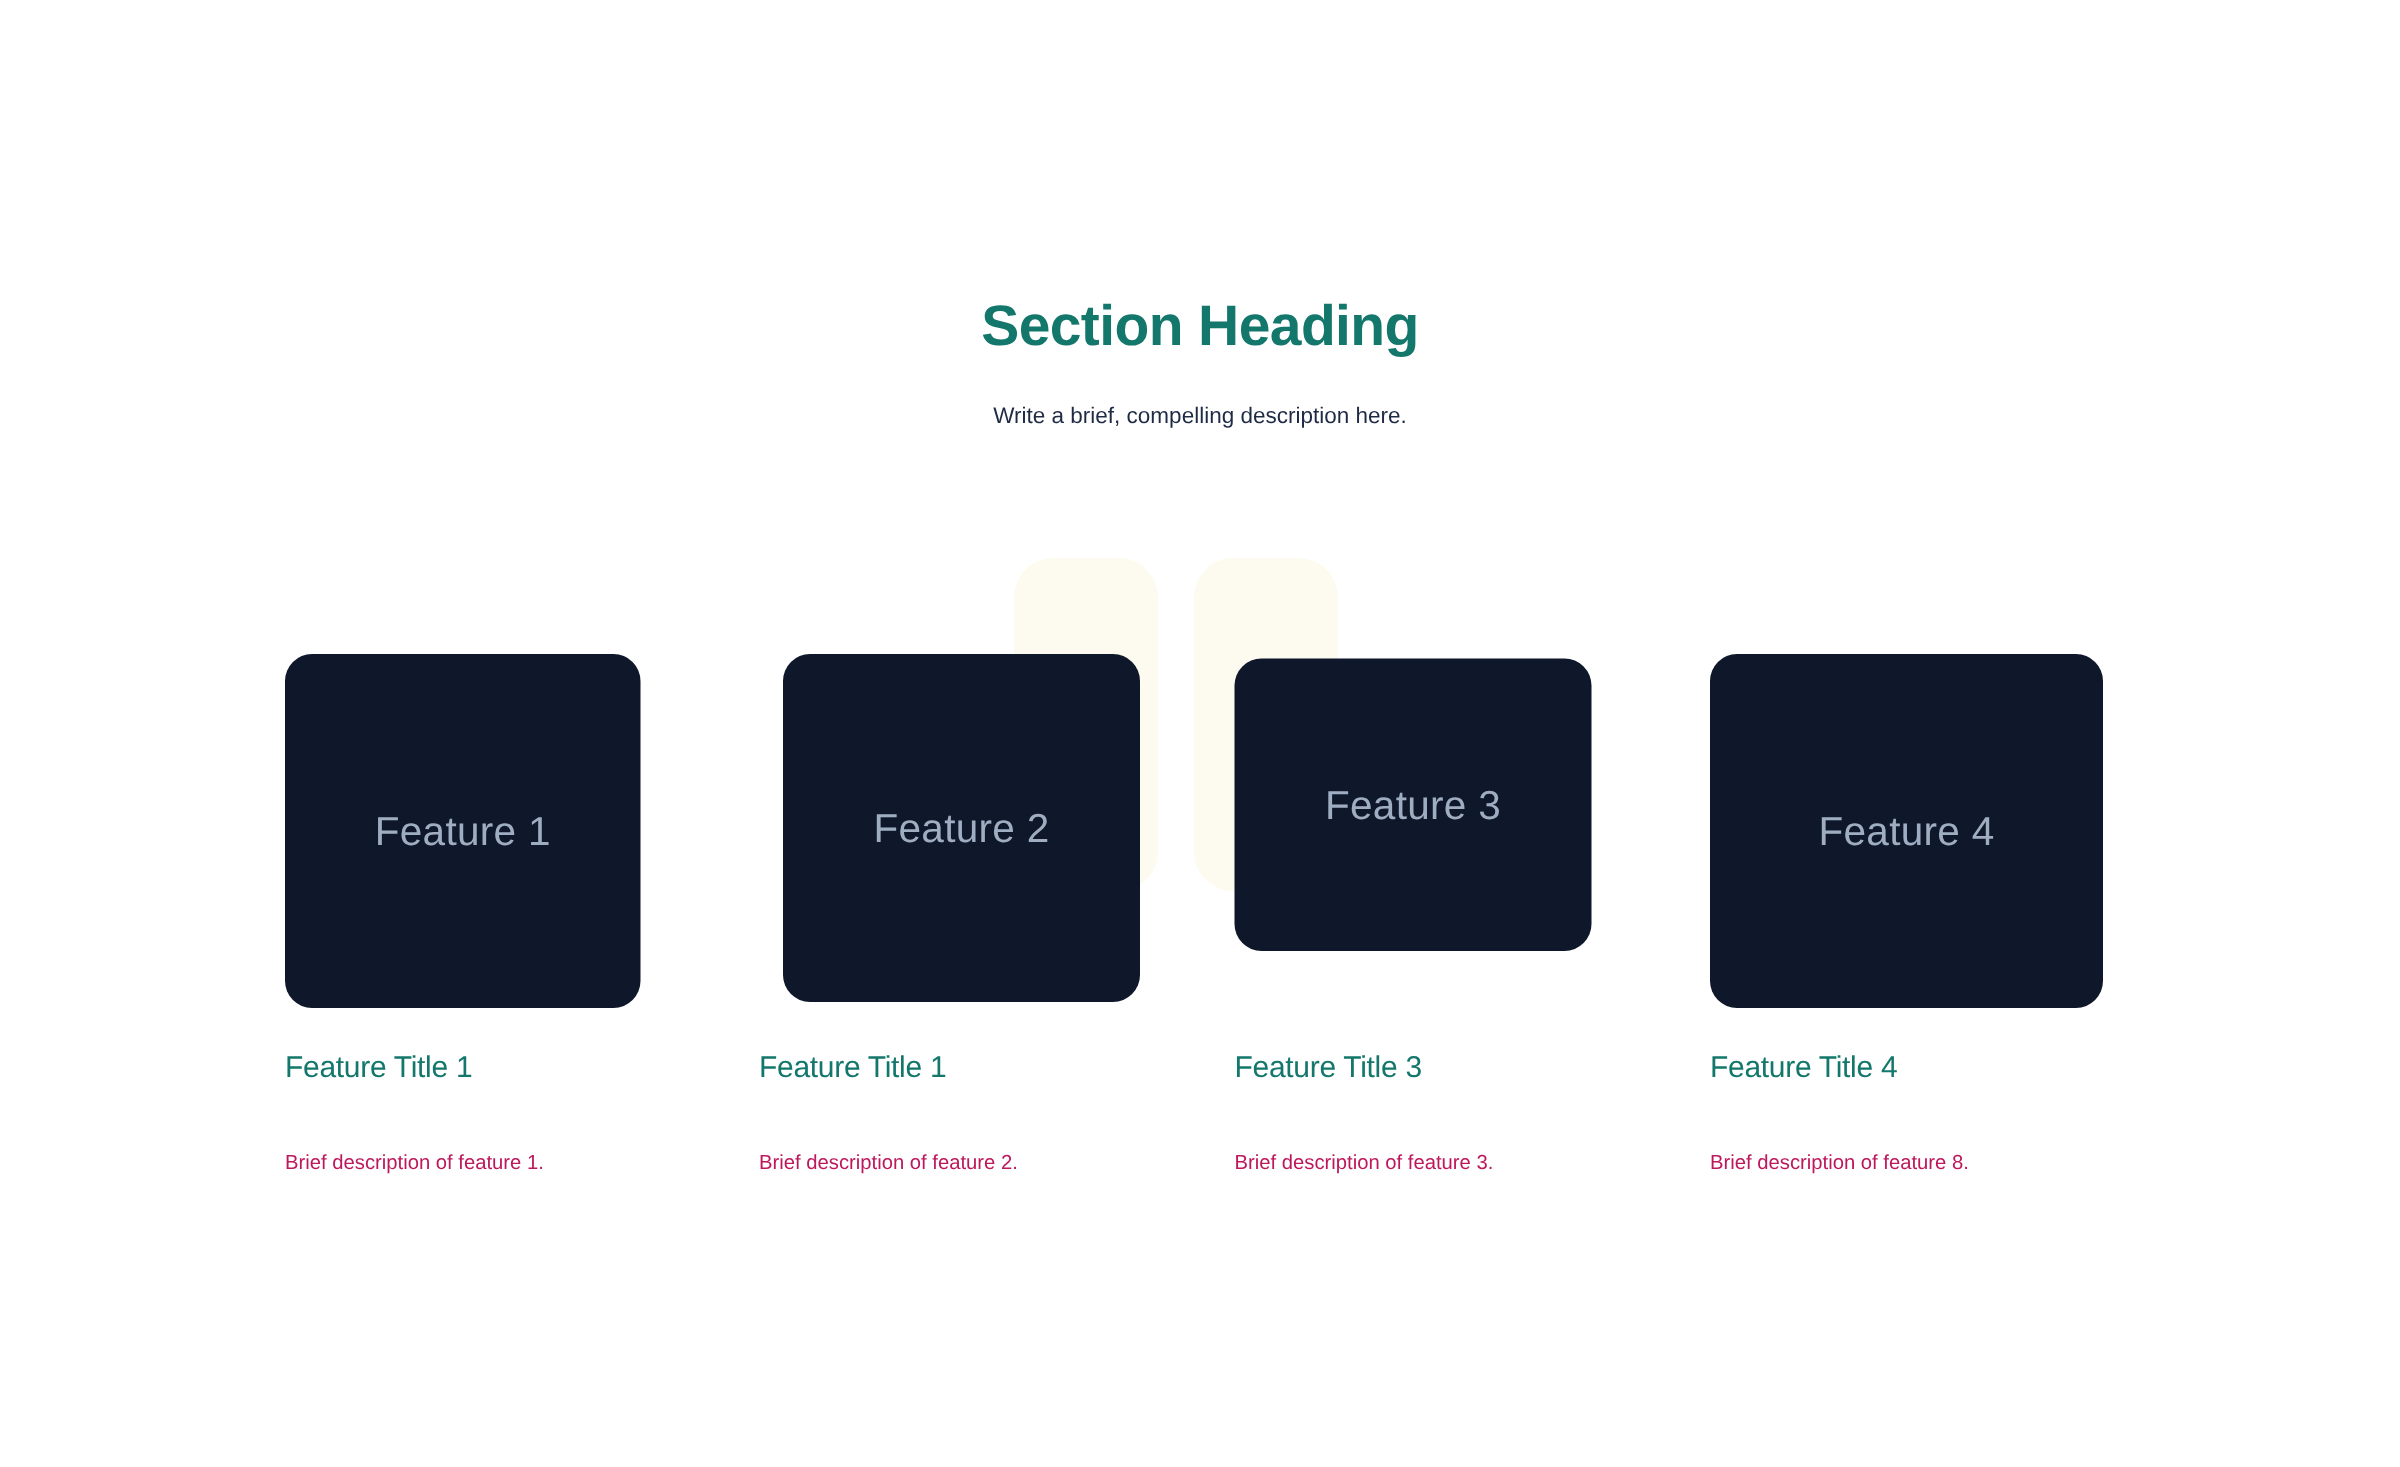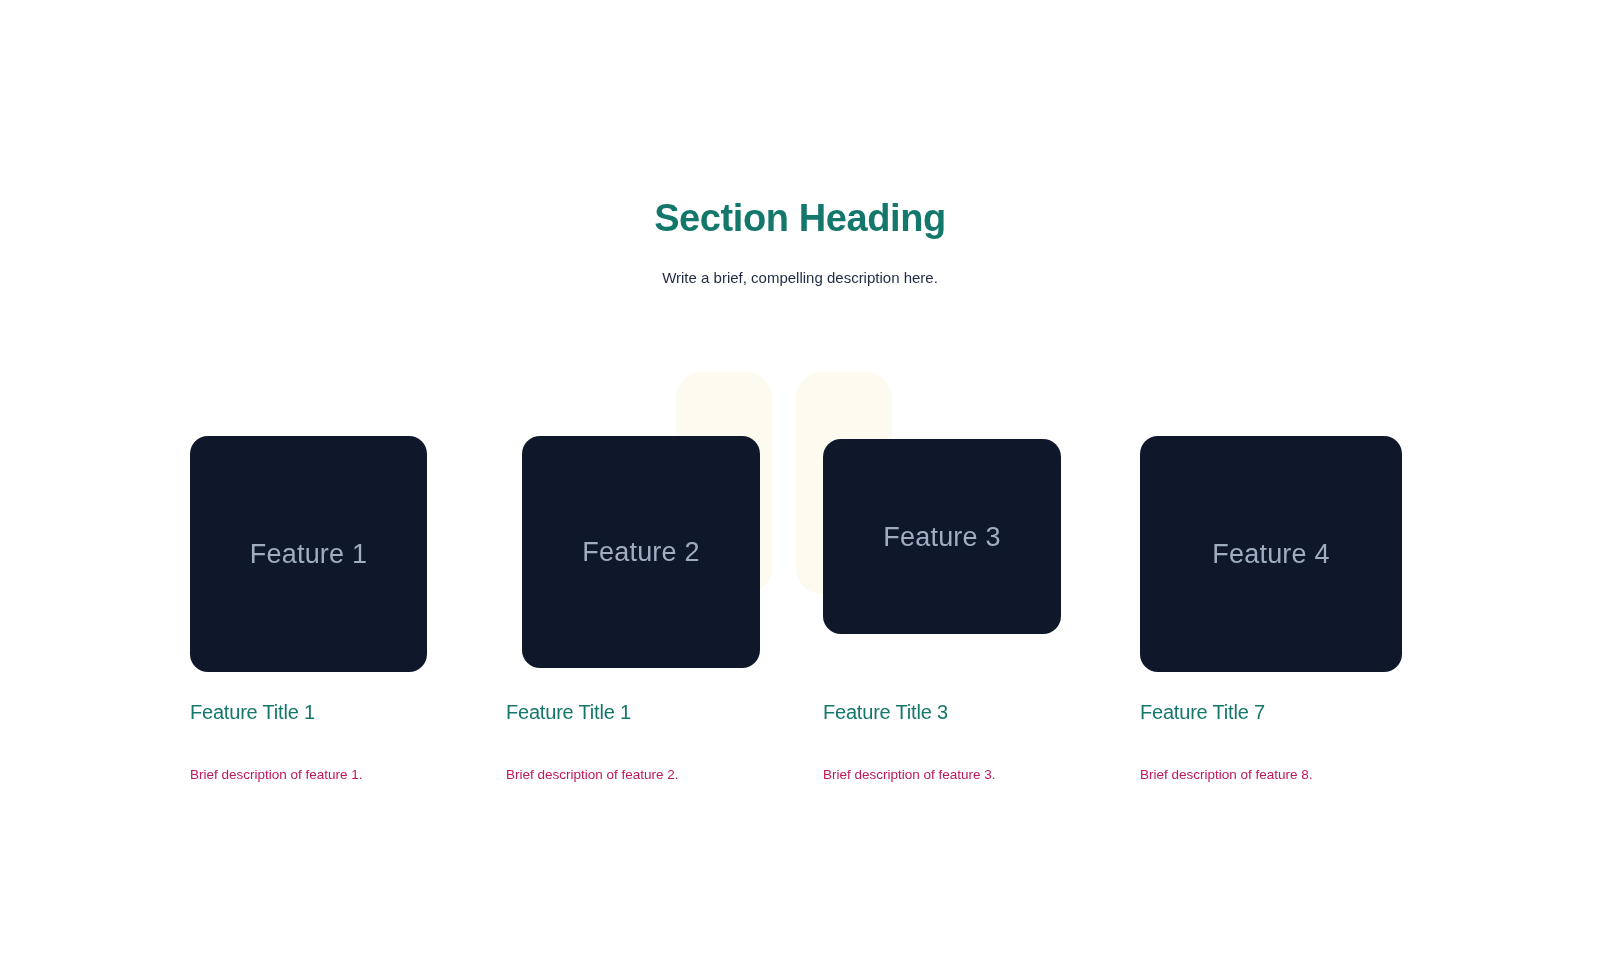--- a/index.html
+++ b/index.html
@@ -177,18 +177,18 @@
         <span class="feature-placeholder-text">Feature 3</span>
       </div>
       <h3 class="feature-title">Feature Title 3</h3>
       <p class="feature-desc">Brief description of feature 3.</p>
     </div>
 
     <div class="feature feature-4">
       <div class="feature-media">
         <span class="feature-placeholder-text">Feature 4</span>
       </div>
-      <h3 class="feature-title">Feature Title 7</h3>
+      <h3 class="feature-title">Feature Title 4</h3>
       <p class="feature-desc">Brief description of feature 8.</p>
     </div>
 
   </div>
 </div>
 
 </body></html>

